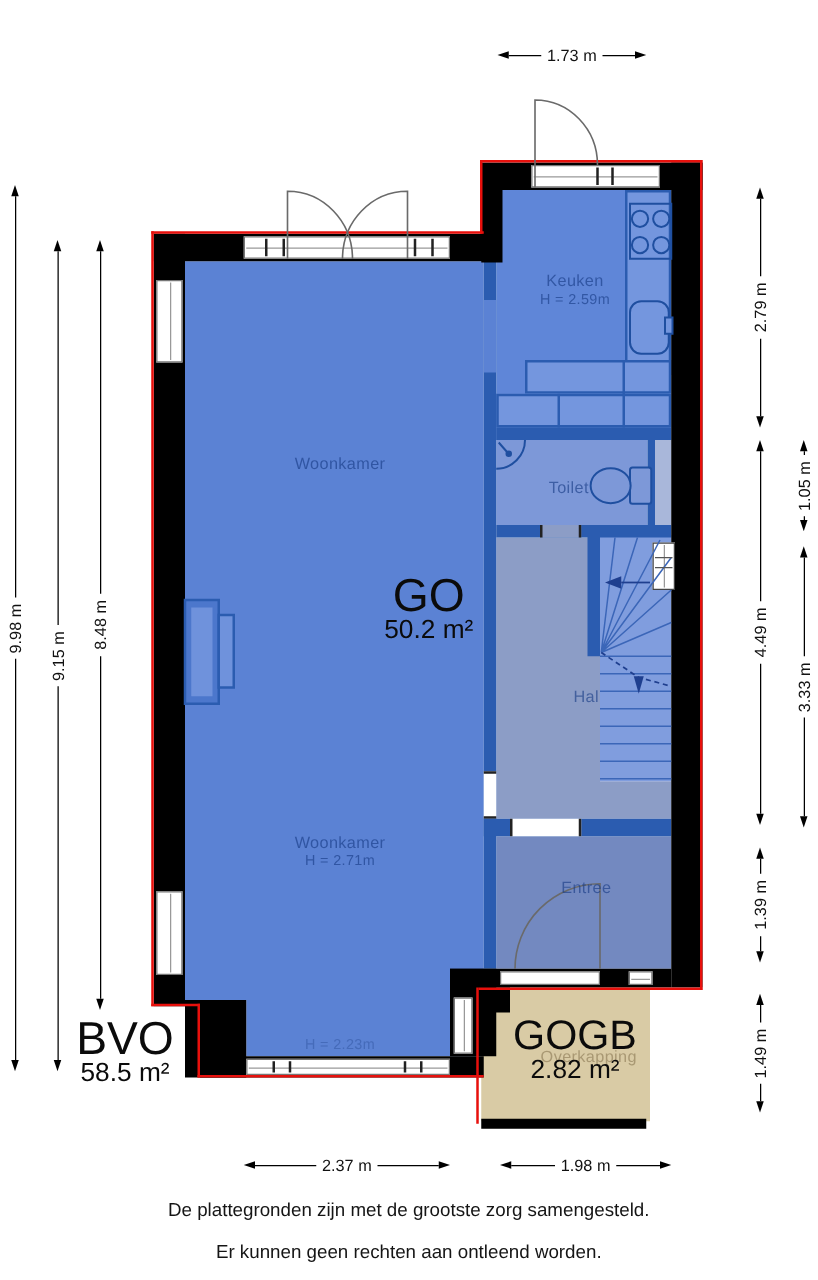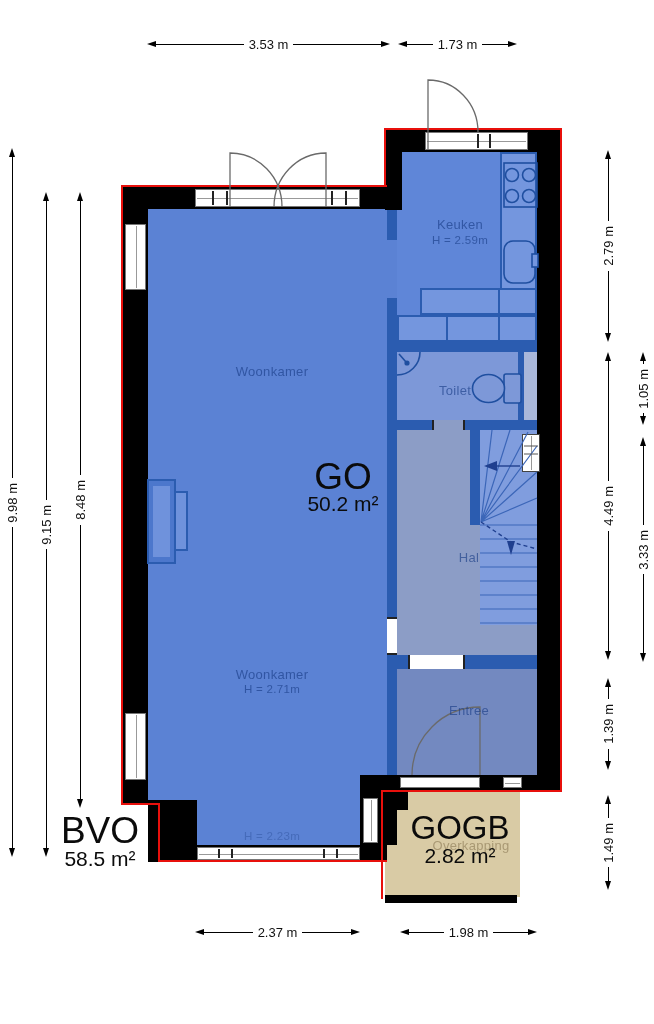--- a/index.html
+++ b/index.html
@@ -171,27 +171,20 @@
   <span class="rl small" style="left:272px;top:836px;color:rgba(47,84,160,.5)">H = 2.23m</span>
   <span class="rl faded-beige" style="left:471px;top:845px">Overkapping</span>
 
   <span class="area-code" style="left:343px;top:477px">GO</span>
   <span class="area-val" style="left:343px;top:504px">50.2 m²</span>
   <span class="area-code" style="left:100px;top:831px">BVO</span>
   <span class="area-val" style="left:100px;top:859px">58.5 m²</span>
   <span class="area-code" style="left:460px;top:828px;font-size:33px">GOGB</span>
   <span class="area-val" style="left:460px;top:856px">2.82 m²</span>
 
-  <div class="dim h" style="left:147px;top:37px;width:243px">
-    <span class="ah l"></span>
-      <span class="dl"></span>
-      <span class="lab">3.53 m</span>
-      <span class="dl"></span>
-      <span class="ah r"></span>
-  </div>
   <div class="dim h" style="left:398px;top:37px;width:119px">
     <span class="ah l"></span>
       <span class="dl"></span>
       <span class="lab">1.73 m</span>
       <span class="dl"></span>
       <span class="ah r"></span>
   </div>
 
   <div class="dim v" style="left:5px;top:148px;height:709px">
     <span class="ah u"></span>
@@ -266,14 +259,16 @@
       <span class="ah r"></span>
   </div>
   <div class="dim h" style="left:400px;top:925px;width:137px">
     <span class="ah l"></span>
       <span class="dl"></span>
       <span class="lab">1.98 m</span>
       <span class="dl"></span>
       <span class="ah r"></span>
   </div>
 
+  <div class="footer" style="top:960px">De plattegronden zijn met de grootste zorg samengesteld.</div>
+  <div class="footer" style="top:993px">Er kunnen geen rechten aan ontleend worden.</div>
 
 </div>
 
 </body></html>

